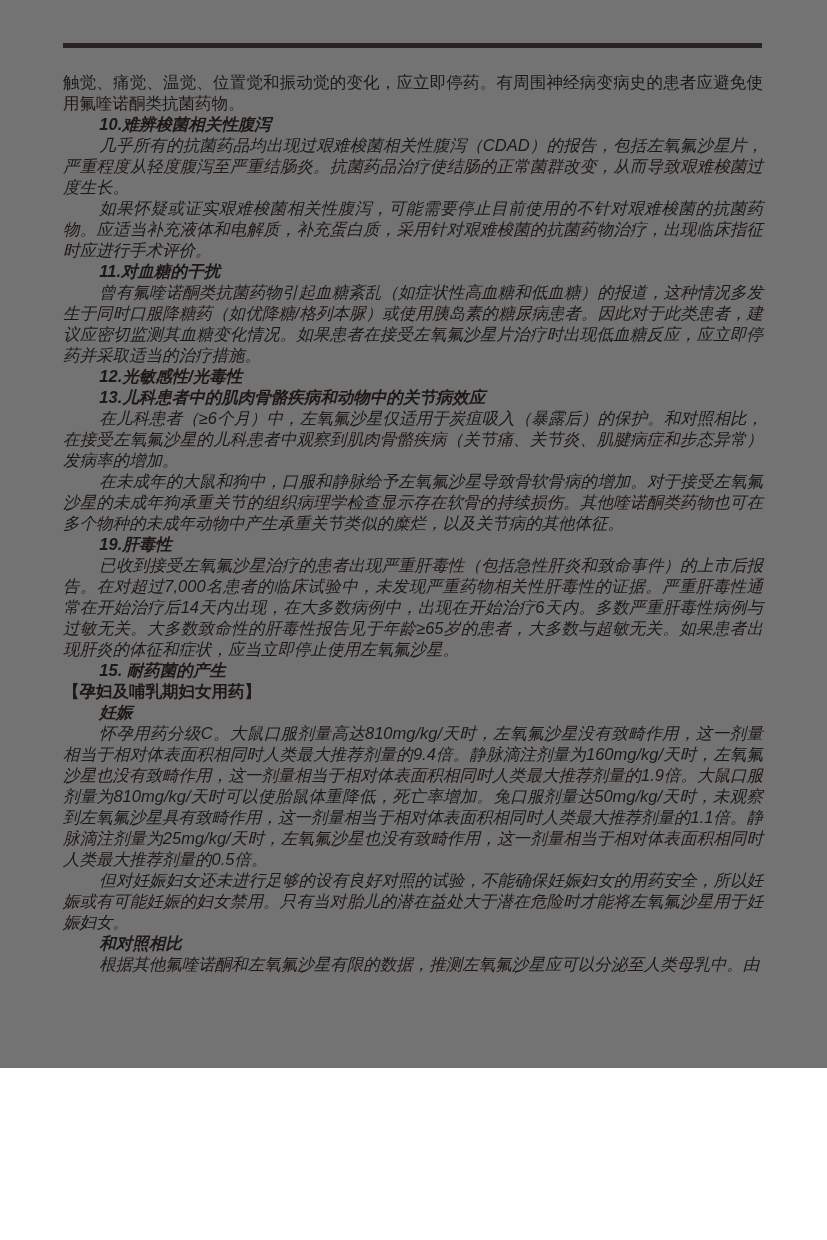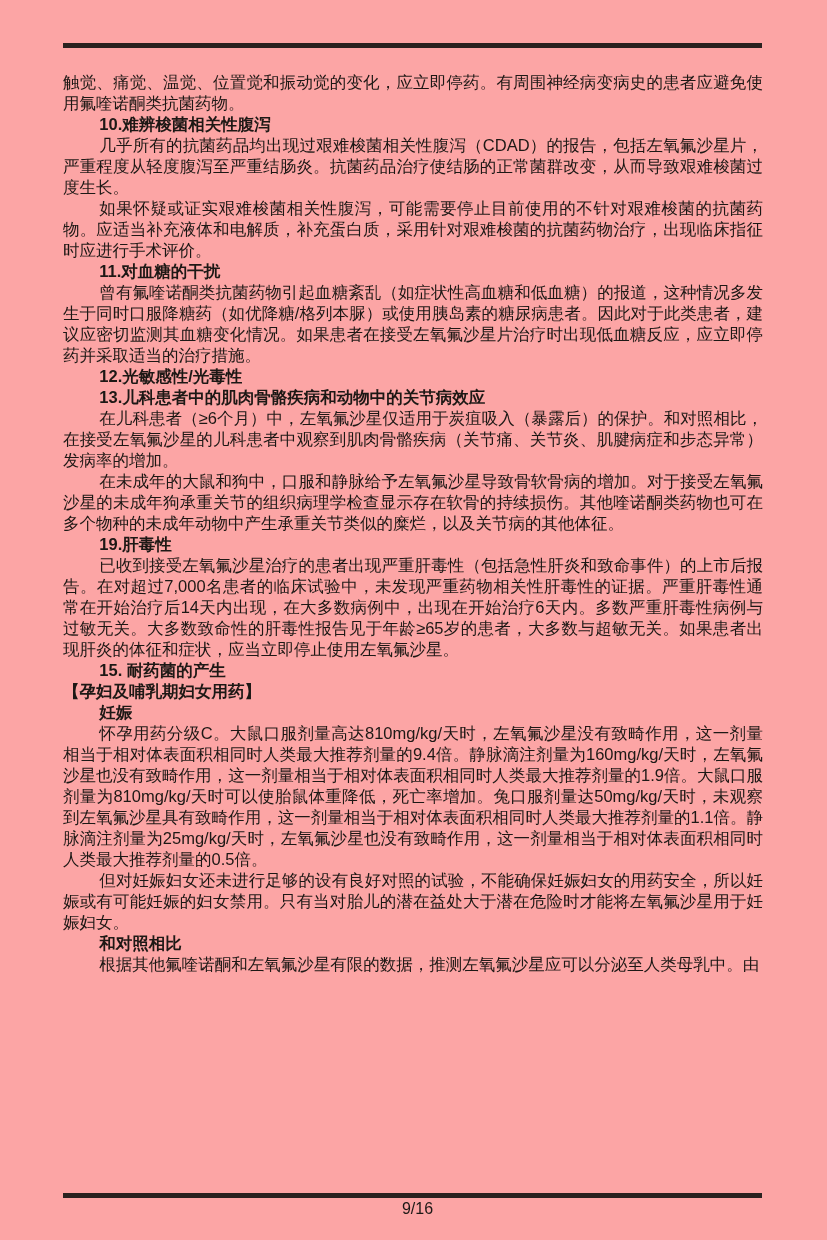--- a/index.html
+++ b/index.html
@@ -1,20 +1,20 @@
 <!DOCTYPE html>
 <html><head>
 <meta charset="utf-8">
 <style>
   html, body { margin: 0; padding: 0; background: #ffffff; }
   .page {
     position: relative;
     width: 827px;
-    height: 1240px;
-    background: #fca5a5;
+    height: 1068px;
+    background: #737373;
     overflow: hidden;
     font-family: "Liberation Sans", "DejaVu Sans", sans-serif;
     color: #1d1815;
   }
   .rule {
     position: absolute;
     left: 63px;
     width: 699px;
     height: 5px;
     background: #2a2220;
@@ -29,21 +29,21 @@
   }
   .doc-body p {
     margin: 0;
     padding: 0;
     font-size: 16.5px;
     line-height: 21px;
     text-align: justify;
     text-justify: inter-ideograph;
     word-break: break-all;
   }
-  .doc-body p.indent { text-indent: 2.2em; }
+  .doc-body p.indent { text-indent: 2.2em; font-style: italic; }
   .doc-body p.no-indent { text-indent: 0; }
   .doc-body p.head { font-weight: bold; }
   .footer {
     position: absolute;
     left: 4px;
     top: 1200px;
     width: 827px;
     text-align: center;
     font-size: 16px;
     color: #1d1815;

